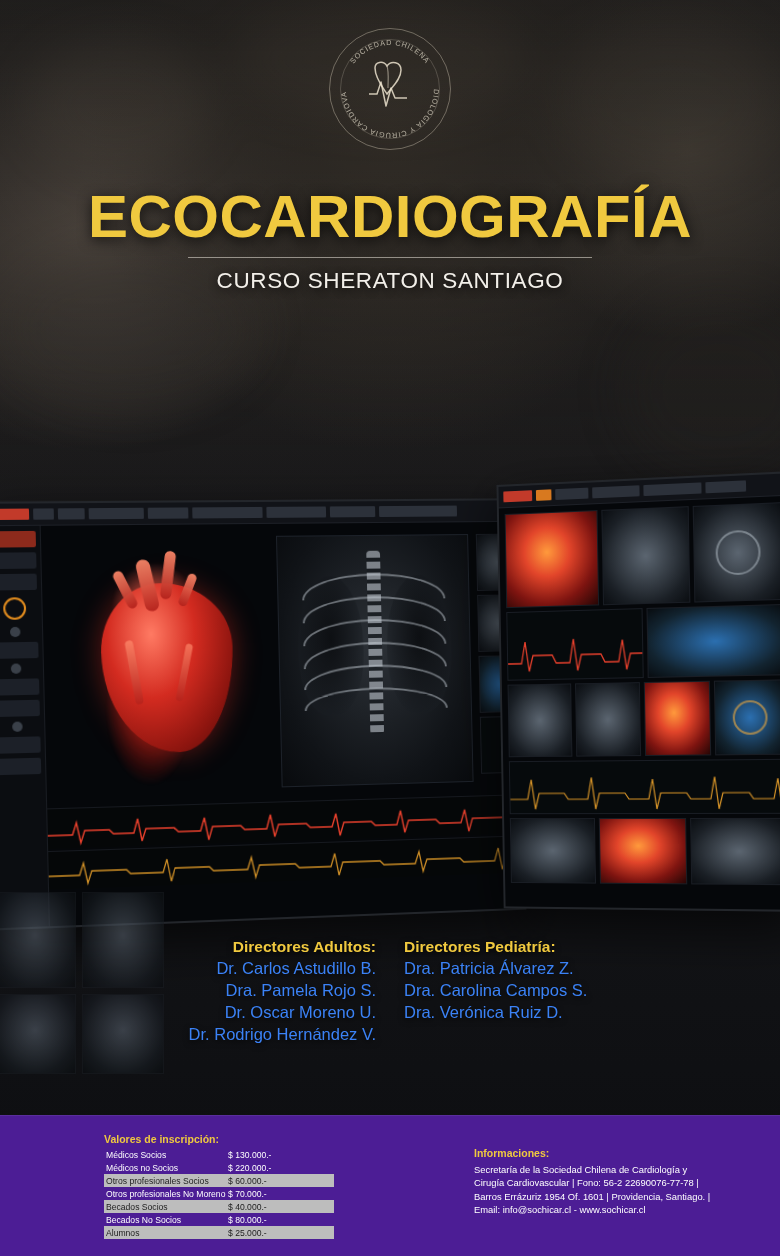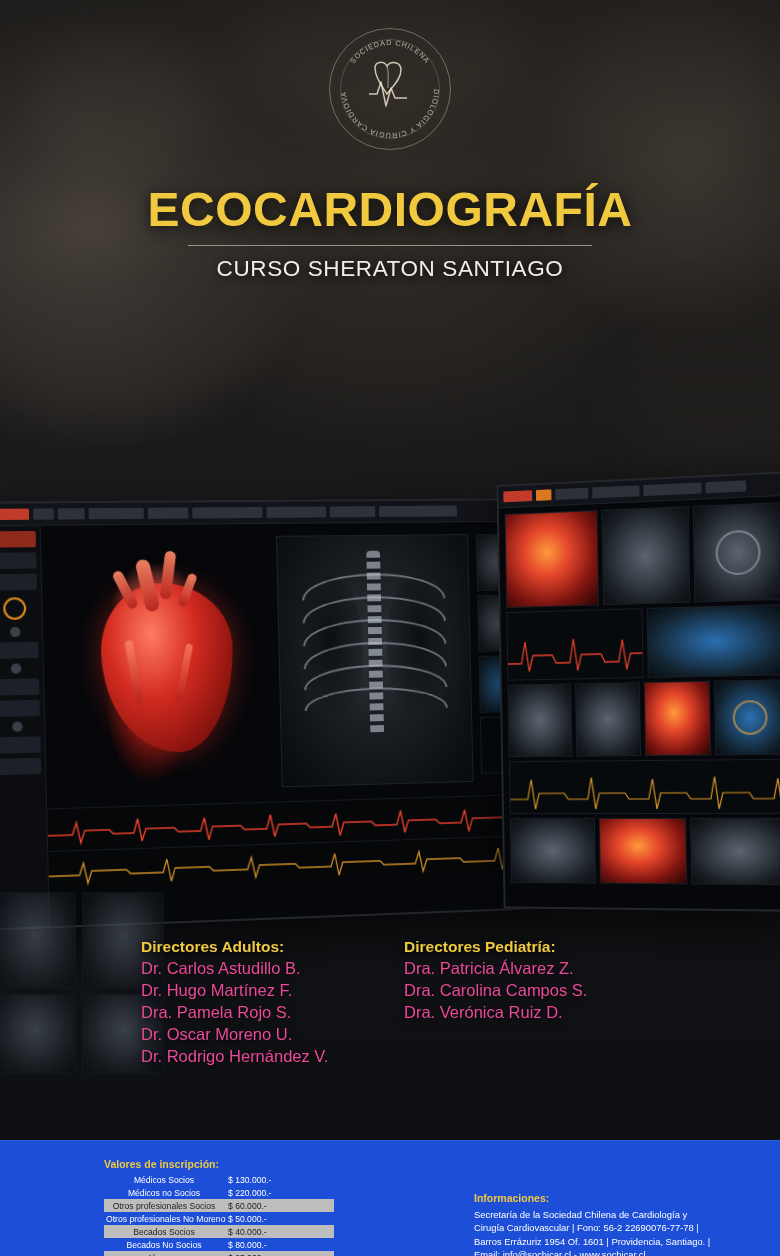--- a/index.html
+++ b/index.html
@@ -73,21 +73,21 @@
   }
   .line-1 {
     color: #f0d14e;
     font-size: 41px;
     font-weight: 700;
     letter-spacing: 3.2px;
     text-shadow: 0 2px 10px rgba(0,0,0,.75);
   }
   .line-2 {
     color: #f0c93f;
-    font-size: 48px;
+    font-size: 60px;
     font-weight: 800;
     letter-spacing: .5px;
     line-height: 1.02;
     margin-top: 4px;
     text-shadow: 0 3px 14px rgba(0,0,0,.8);
   }
   .line-3 {
     color: #ffffff;
     font-size: 31px;
     font-weight: 600;
@@ -223,49 +223,49 @@
     background: radial-gradient(ellipse at 50% 45%, #5e6874 0%, #1b2026 70%, #0a0d10 100%);
     border: 1px solid #1a1e24;
     filter: blur(.4px);
   }
 
   
   .directors {
     position: absolute; top: 938px; left: 0; right: 0;
     display: flex; justify-content: center; gap: 28px;
   }
-  .dir-col-left { text-align: left; width: 235px; }
+  .dir-col-left { text-align: right; width: 235px; }
   .dir-col-right { text-align: left; width: 235px; }
   .dir-title {
     color: #f0c93f; font-size: 15.5px; font-weight: 700; margin-bottom: 2px;
     text-shadow: 0 2px 6px rgba(0,0,0,.85);
   }
   .dir-name {
-    color: #ec4899; font-size: 16.5px; font-weight: 400; line-height: 1.33;
+    color: #3b82f6; font-size: 16.5px; font-weight: 400; line-height: 1.33;
     text-shadow: 0 2px 6px rgba(0,0,0,.85);
   }
 
   
   .footer {
-    position: absolute; left: 0; right: 0; bottom: 0; height: 116px;
-    background: #1d4ed8;
+    position: absolute; left: 0; right: 0; bottom: 0; height: 141px;
+    background: #4c1d95;
   }
   .footer-inner { position: relative; height: 100%; }
 
   .prices { position: absolute; left: 104px; top: 18px; width: 230px; }
   .prices-title { color: #f0c93f; font-size: 10.5px; font-weight: 700; margin-bottom: 3px; }
   .price-row {
     display: flex; align-items: center; height: 13px;
     font-size: 8.6px; color: #ffffff;
   }
   .price-row.alt { background: #bdbdbd; color: #1d1d1d; }
-  .price-label { width: 118px; padding-left: 2px; white-space: nowrap; text-align: center; }
+  .price-label { width: 118px; padding-left: 2px; white-space: nowrap; }
   .price-value { flex: 1; padding-left: 6px; }
 
-  .info { position: absolute; left: 474px; top: 32px; width: 276px; margin-top: 20px; }
+  .info { position: absolute; left: 474px; top: 32px; width: 276px; }
   .info-title { color: #f0c93f; font-size: 10.5px; font-weight: 700; margin-bottom: 4px; }
   .info-line { color: #ffffff; font-size: 9.4px; line-height: 1.42; }
 
   .footer-divider { position: absolute; left: 0; right: 0; top: 0; height: 1px; background: rgba(255,255,255,.08); }
 </style>
 </head>
 <body>
 
 <div class="poster">
 
@@ -429,21 +429,20 @@
       <div class="scan-tile" style="left:88px;top:10px;width:82px;height:96px;"></div>
       <div class="scan-tile" style="left:0;top:112px;width:82px;height:80px;"></div>
       <div class="scan-tile" style="left:88px;top:112px;width:82px;height:80px;"></div>
     </div>
   </div>
 
   <div class="directors">
     <div class="dir-col-left">
       <div class="dir-title">Directores Adultos:</div>
       <div class="dir-name">Dr. Carlos Astudillo B.</div>
-      <div class="dir-name">Dr. Hugo Martínez F.</div>
       <div class="dir-name">Dra. Pamela Rojo S.</div>
       <div class="dir-name">Dr. Oscar Moreno U.</div>
       <div class="dir-name">Dr. Rodrigo Hernández V.</div>
     </div>
     <div class="dir-col-right">
       <div class="dir-title">Directores Pediatría:</div>
       <div class="dir-name">Dra. Patricia Álvarez Z.</div>
       <div class="dir-name">Dra. Carolina Campos S.</div>
       <div class="dir-name">Dra. Verónica Ruiz D.</div>
     </div>
@@ -463,21 +462,21 @@
         <div class="price-row">
           <span class="price-label">Médicos no Socios</span>
           <span class="price-value">$ 220.000.-</span>
         </div>
         <div class="price-row alt">
           <span class="price-label">Otros profesionales Socios</span>
           <span class="price-value">$ 60.000.-</span>
         </div>
         <div class="price-row">
           <span class="price-label">Otros profesionales No Moreno</span>
-          <span class="price-value">$ 50.000.-</span>
+          <span class="price-value">$ 70.000.-</span>
         </div>
         <div class="price-row alt">
           <span class="price-label">Becados Socios</span>
           <span class="price-value">$ 40.000.-</span>
         </div>
         <div class="price-row">
           <span class="price-label">Becados No Socios</span>
           <span class="price-value">$ 80.000.-</span>
         </div>
         <div class="price-row alt">

